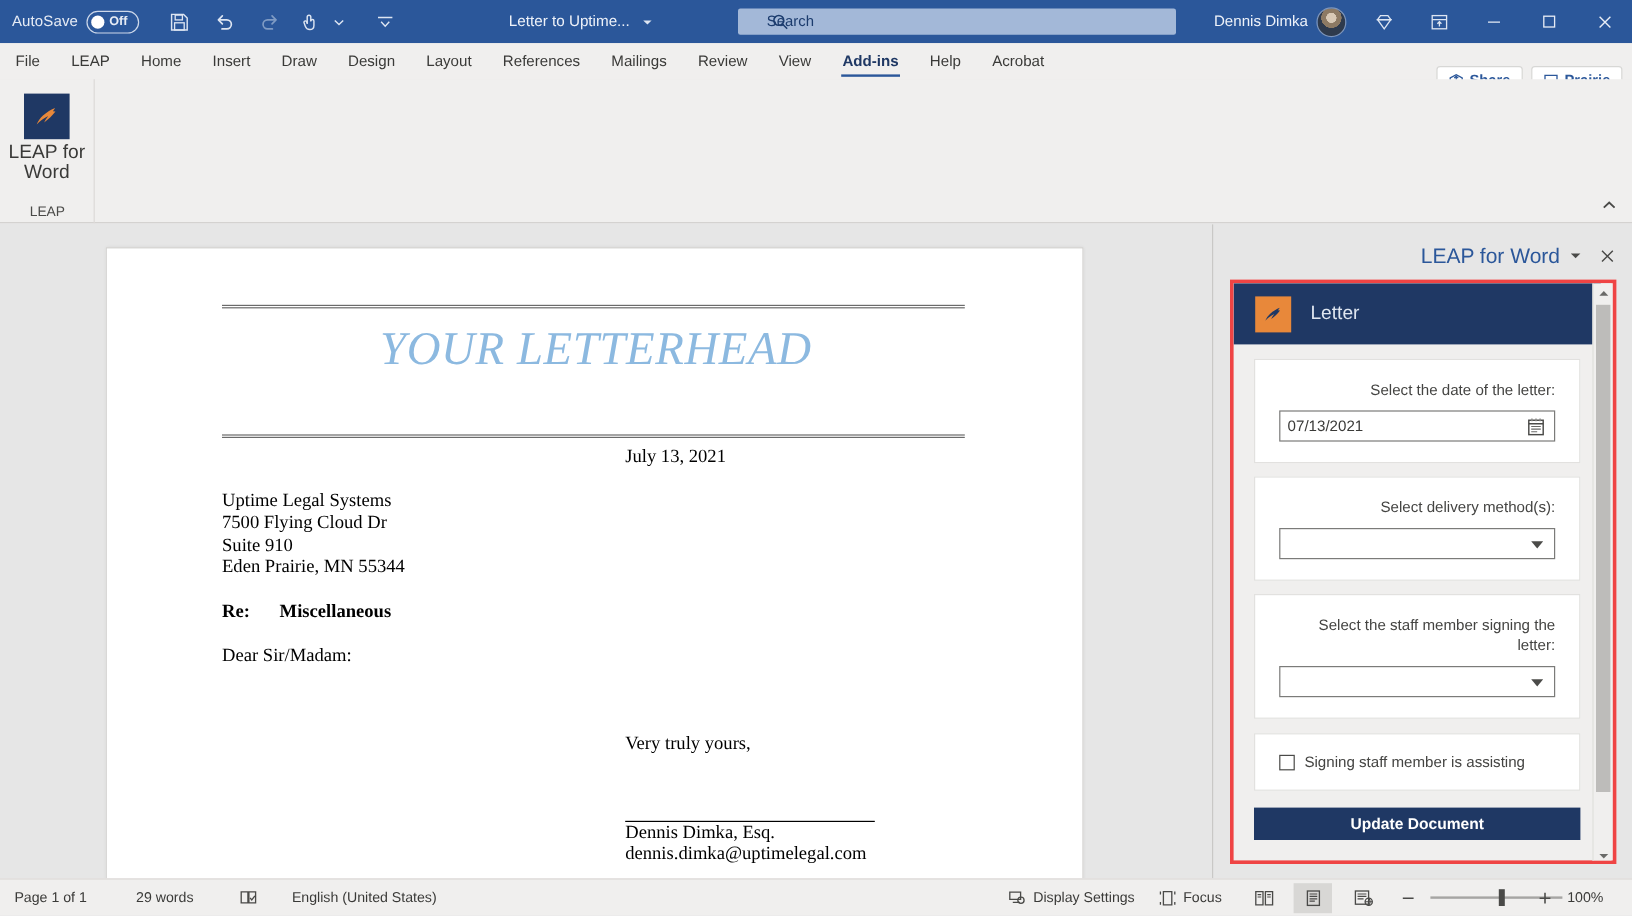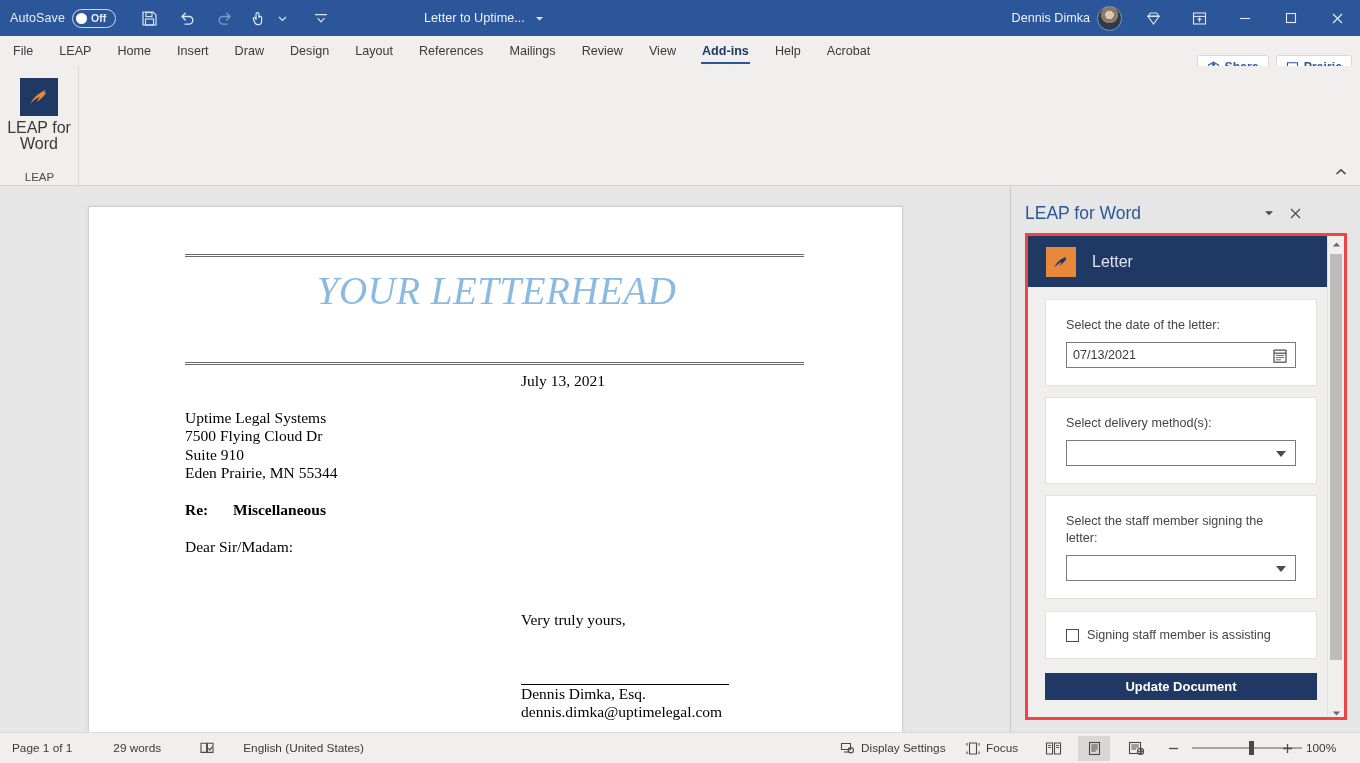--- a/index.html
+++ b/index.html
@@ -149,22 +149,22 @@
     font-style: italic; font-size: 39px; color: #8cb9e0; letter-spacing: .5px;
   }
   .docline { position: absolute; font-size: 15.5px; line-height: 18.5px; white-space: pre; }
   .docline.b { font-weight: bold; }
   .sigrule {
     position: absolute; left: 432px; width: 208px; border-top: 1.3px solid #000;
   }
 
   
   .pane {
-    position: absolute; top: 187px; left: 1010px; width: 306px; height: 545px;
-    background: #e6e6e6; border-left: 1px solid #c9c8c6;
+    position: absolute; top: 187px; left: 1010px; width: 350px; height: 545px;
+    background: #e6e6e6; border-left: 1px solid #c9c8c6; text-align: right;
   }
   .pane-head {
     position: absolute; top: 10px; left: 14px; right: 8px; height: 32px;
     display: flex; align-items: center;
   }
   .pane-title { font-size: 17.5px; color: #2b579a; flex: 1; }
   .pane-hbtn { width: 26px; height: 26px; display: flex; align-items: center; justify-content: center; cursor: pointer; }
 
   .pane-body {
     position: absolute; top: 46px; left: 14px; width: 322px; height: 487px;
@@ -274,20 +274,29 @@
       </svg>
   </div>
 
   <div class="tb-title">
     <span>Letter to Uptime...</span>
     <svg width="9" height="9" viewBox="0 0 9 9">
         <path d="M1 3l3.5 3.5L8 3" fill="#dde5f2"></path>
       </svg>
   </div>
 
+  <div class="tb-search">
+    <span class="s-ico">
+      <svg width="14" height="14" viewBox="0 0 14 14">
+          <circle cx="6" cy="6" r="4.1" fill="none" stroke="#1c3c6e" stroke-width="1.3"></circle>
+          <path d="M9.2 9.2L12.6 12.6" stroke="#1c3c6e" stroke-width="1.3" stroke-linecap="round"></path>
+        </svg>
+    </span>
+    <span class="s-ph">Search</span>
+  </div>
 
   <div class="tb-account">
     <span class="name">Dennis Dimka</span>
     <div class="avatar"></div>
   </div>
 
   <div class="tb-right">
     <div class="win-btn">
       <svg width="17" height="17" viewBox="0 0 17 17">
           <path d="M3 6.3h11L8.5 14 3 6.3z" fill="none" stroke="#dde5f2" stroke-width="1.1"></path>

